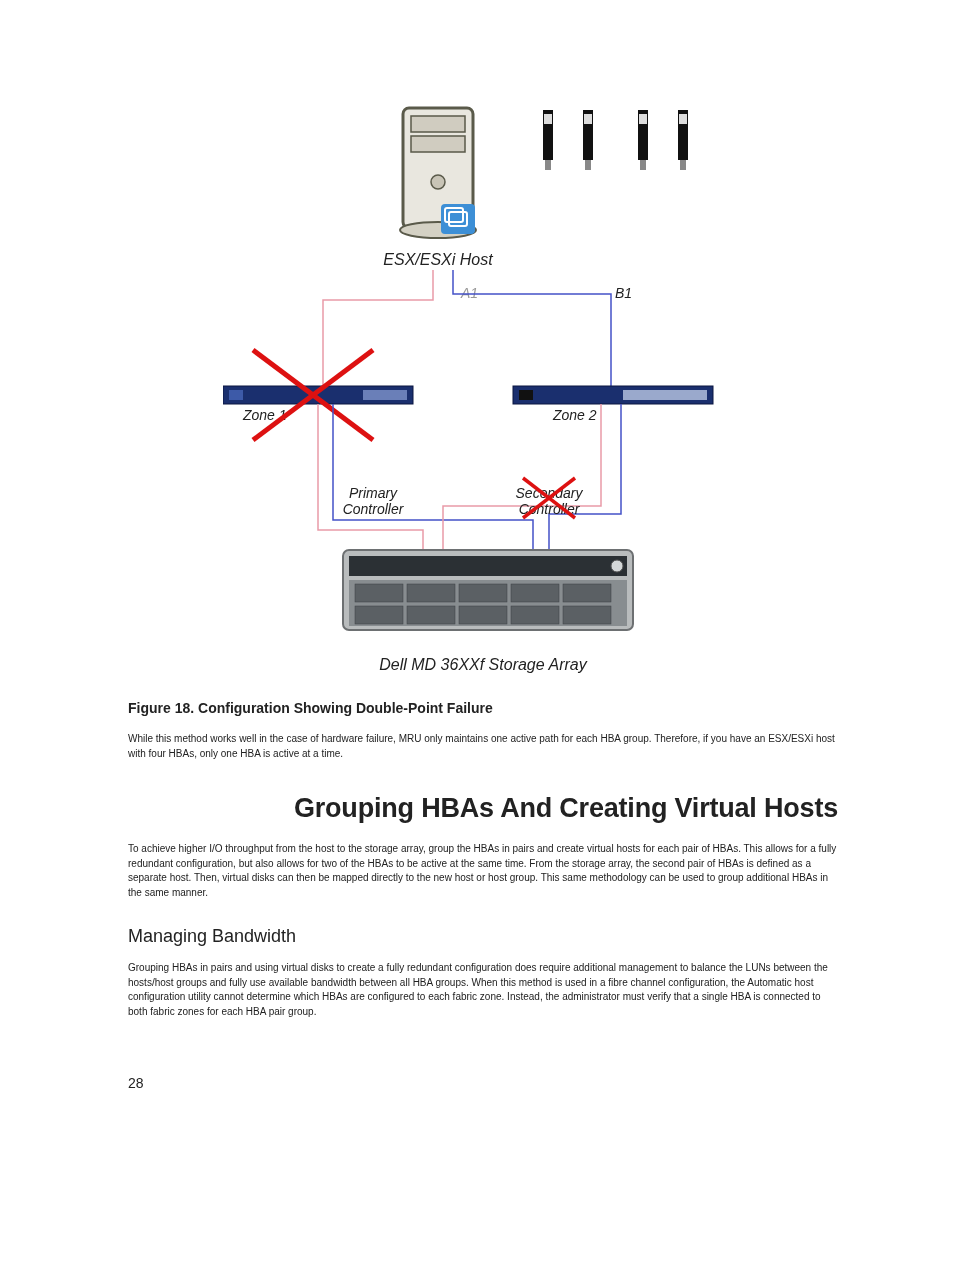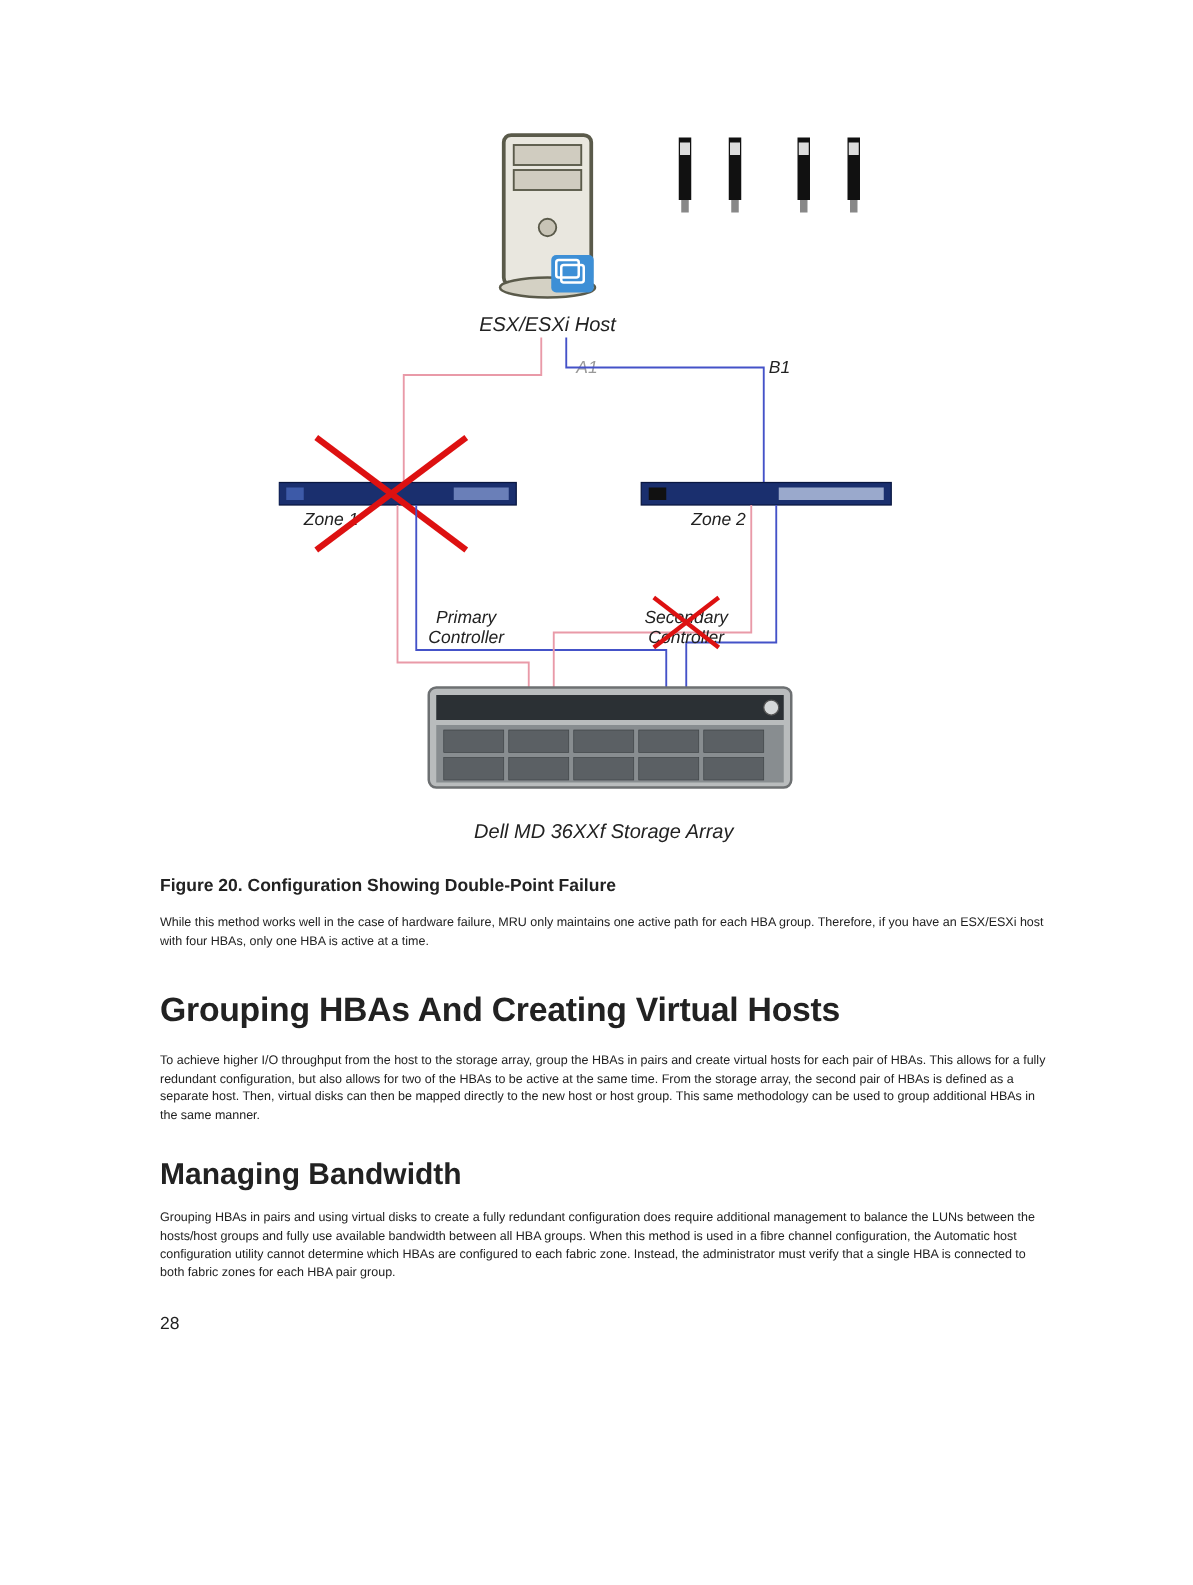--- a/index.html
+++ b/index.html
@@ -33,29 +33,30 @@
   .body-text {
     font-size: 10px;
     line-height: 1.45;
     margin: 0 0 22px 0;
   }
   h2.section {
     font-size: 27px;
     font-weight: bold;
     margin: 32px 0 18px 0;
     letter-spacing: -0.2px;
+    text-align: right;
   }
   h3.subsection {
-    font-size: 24px;
-    font-weight: bold;
+    font-size: 18px;
+    font-weight: normal;
     margin: 26px 0 14px 0;
   }
   .page-num {
     font-size: 14px;
-    margin-top: 24px;
+    margin-top: 56px;
   }
   
 </style>
 </head>
 <body>
 
 <div class="page">
 
   <div class="figure-wrap">
     <svg class="figure-svg" width="520" height="590" viewBox="0 0 520 590">
@@ -153,21 +154,21 @@
             <rect x="288" y="506" width="48" height="18"></rect>
             <rect x="340" y="506" width="48" height="18"></rect>
         </g>
         <circle cx="394" y="466" r="6" cy="466" fill="#d5d8d9" stroke="#555"></circle>
       </g>
 
       <text x="260" y="570" text-anchor="middle" font-family="Arial" font-size="16" fill="#222">Dell MD 36XXf Storage Array</text>
     </svg>
   </div>
 
-  <div class="figure-caption">Figure 20. Configuration Showing Double-Point Failure</div>
+  <div class="figure-caption">Figure 18. Configuration Showing Double-Point Failure</div>
 
   <p class="body-text">While this method works well in the case of hardware failure, MRU only maintains one active path for each HBA group. Therefore, if you have an ESX/ESXi host with four HBAs, only one HBA is active at a time.</p>
 
   <h2 class="section">Grouping HBAs And Creating Virtual Hosts</h2>
 
   <p class="body-text">To achieve higher I/O throughput from the host to the storage array, group the HBAs in pairs and create virtual hosts for each pair of HBAs. This allows for a fully redundant configuration, but also allows for two of the HBAs to be active at the same time. From the storage array, the second pair of HBAs is defined as a separate host. Then, virtual disks can then be mapped directly to the new host or host group. This same methodology can be used to group additional HBAs in the same manner.</p>
 
   <h3 class="subsection">Managing Bandwidth</h3>
 
   <p class="body-text">Grouping HBAs in pairs and using virtual disks to create a fully redundant configuration does require additional management to balance the LUNs between the hosts/host groups and fully use available bandwidth between all HBA groups. When this method is used in a fibre channel configuration, the Automatic host configuration utility cannot determine which HBAs are configured to each fabric zone. Instead, the administrator must verify that a single HBA is connected to both fabric zones for each HBA pair group.</p>

